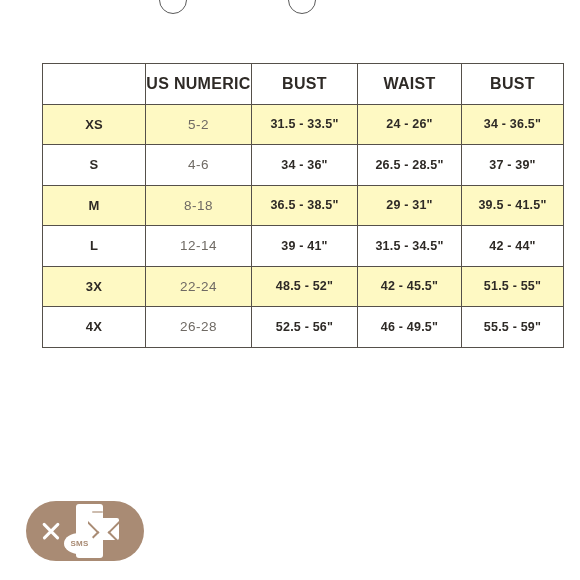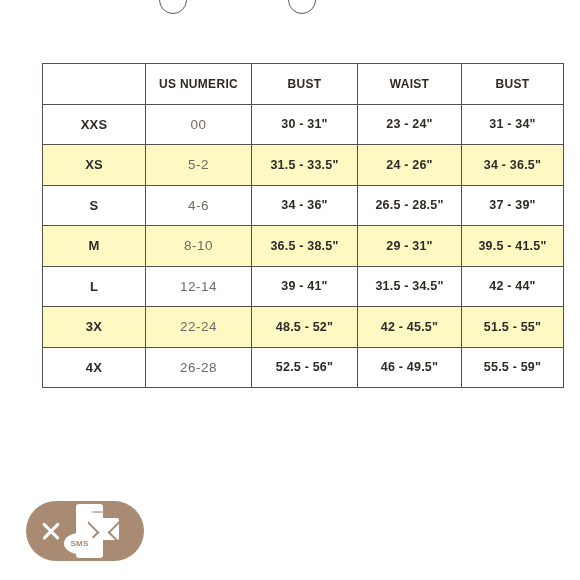--- a/index.html
+++ b/index.html
@@ -59,21 +59,21 @@
     box-sizing: border-box;
   }
   
   col.c-size    { width: 103px; }
   col.c-numeric { width: 106px; }
   col.c-bust    { width: 106px; }
   col.c-waist   { width: 104px; }
   col.c-hips    { width: 102px; }
 
   thead th {
-    font-size: 12px;
+    font-size: 16px;
     font-weight: 700;
     color: #2e2a26;
     letter-spacing: 0.3px;
     background: #ffffff;
     height: 41px;
   }
   thead th.blank-head { background: #ffffff; }
 
   tbody tr.odd-row td { background: #ffffff; }
   tbody tr.even-row td { background: #fef9c3; }
@@ -231,44 +231,37 @@
     <thead>
       <tr>
         <th class="blank-head"></th>
         <th>US NUMERIC</th>
         <th>BUST</th>
         <th>WAIST</th>
         <th>BUST</th>
       </tr>
     </thead>
     <tbody>
-      <tr class="odd-row">
-        <td class="size-cell">XXS</td>
-        <td class="numeric-cell">00</td>
-        <td class="meas-cell">30 - 31"</td>
-        <td class="meas-cell">23 - 24"</td>
-        <td class="meas-cell">31 - 34"</td>
-      </tr>
       <tr class="even-row">
         <td class="size-cell">XS</td>
         <td class="numeric-cell">5-2</td>
         <td class="meas-cell">31.5 - 33.5"</td>
         <td class="meas-cell">24 - 26"</td>
         <td class="meas-cell">34 - 36.5"</td>
       </tr>
       <tr class="odd-row">
         <td class="size-cell">S</td>
         <td class="numeric-cell">4-6</td>
         <td class="meas-cell">34 - 36"</td>
         <td class="meas-cell">26.5 - 28.5"</td>
         <td class="meas-cell">37 - 39"</td>
       </tr>
       <tr class="even-row">
         <td class="size-cell">M</td>
-        <td class="numeric-cell">8-10</td>
+        <td class="numeric-cell">8-18</td>
         <td class="meas-cell">36.5 - 38.5"</td>
         <td class="meas-cell">29 - 31"</td>
         <td class="meas-cell">39.5 - 41.5"</td>
       </tr>
       <tr class="odd-row">
         <td class="size-cell">L</td>
         <td class="numeric-cell">12-14</td>
         <td class="meas-cell">39 - 41"</td>
         <td class="meas-cell">31.5 - 34.5"</td>
         <td class="meas-cell">42 - 44"</td>

